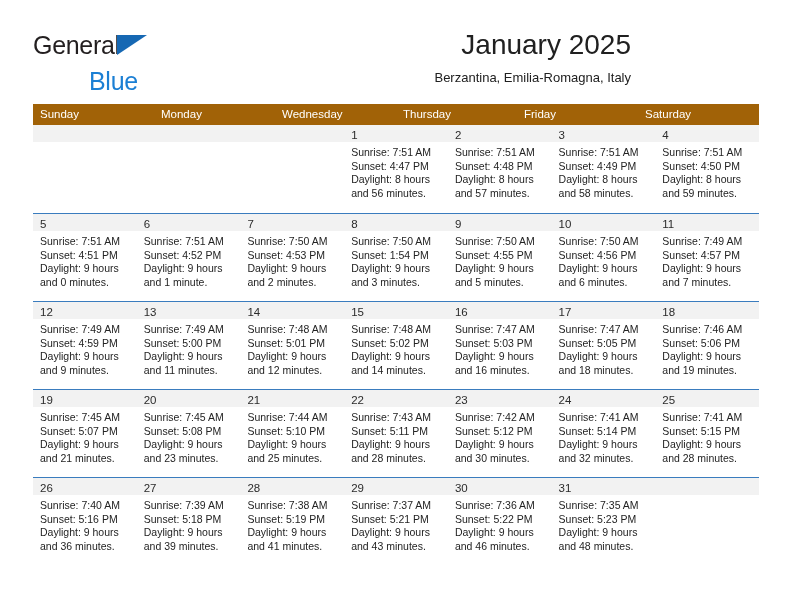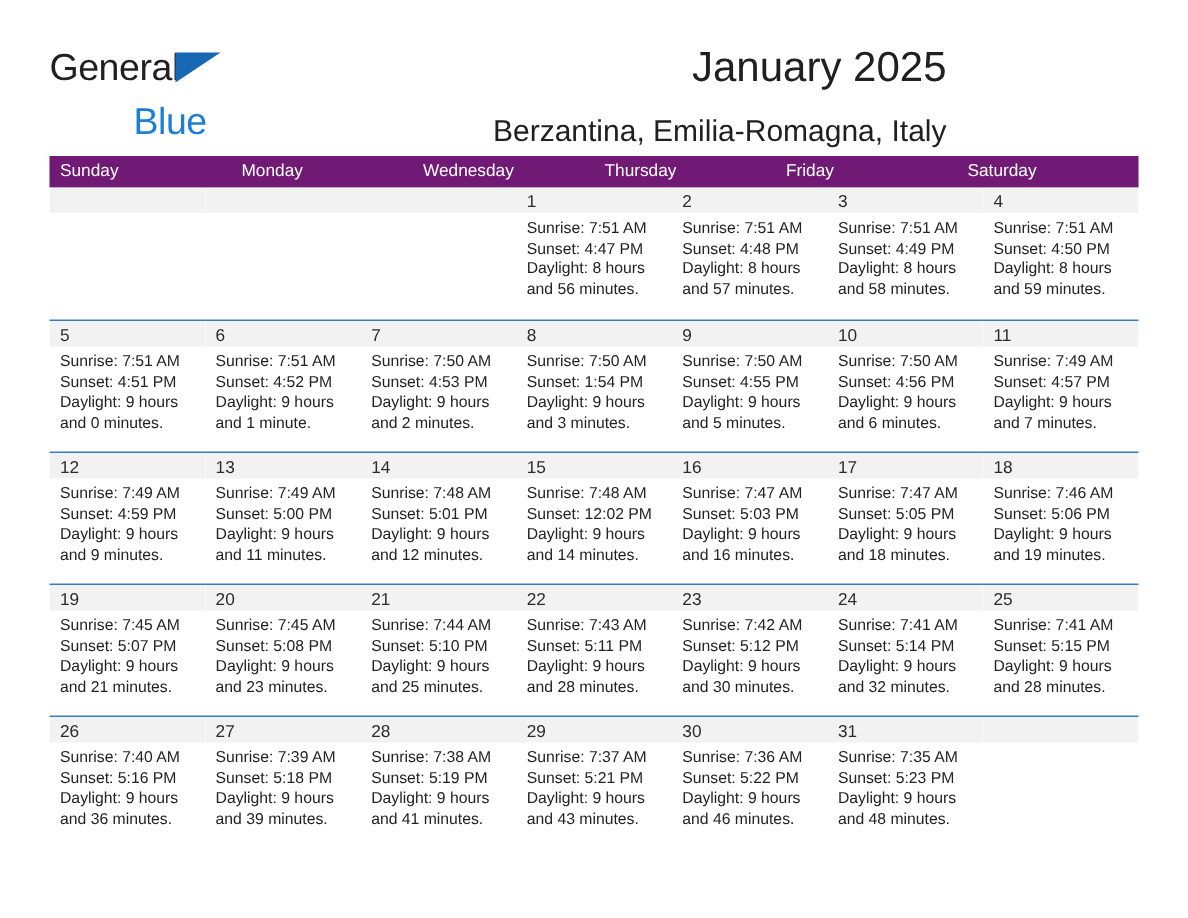--- a/index.html
+++ b/index.html
@@ -71,37 +71,37 @@
     text-align: right;
   }
   .cal-title {
     font-size: 28px;
     line-height: 34px;
     color: #202020;
     font-weight: normal;
     white-space: nowrap;
   }
   .cal-subtitle {
-    font-size: 20px;
+    font-size: 13px;
     line-height: 20px;
     color: #202020;
-    margin-top: 16px;
+    margin-top: 6px;
     white-space: nowrap;
   }
 
   
   .calendar {
     position: absolute;
     left: 33px;
     top: 104px;
     width: 726px;
   }
   .weekday-row {
     display: flex;
-    background: #701a75;
+    background: #a16207;
     height: 21px;
   }
   .weekday {
     flex: 1 1 0;
     color: #ffffff;
     font-size: 11.5px;
     line-height: 21px;
     padding-left: 7px;
     box-sizing: border-box;
     white-space: nowrap;
@@ -313,21 +313,21 @@
               <div class="detail-line">Sunrise: 7:48 AM</div>
               <div class="detail-line">Sunset: 5:01 PM</div>
               <div class="detail-line">Daylight: 9 hours</div>
               <div class="detail-line">and 12 minutes.</div>
             </div>
           </div>
           <div class="daycell">
             <div class="daynum-strip"><span class="daynum">15</span></div>
             <div class="details">
               <div class="detail-line">Sunrise: 7:48 AM</div>
-              <div class="detail-line">Sunset: 12:02 PM</div>
+              <div class="detail-line">Sunset: 5:02 PM</div>
               <div class="detail-line">Daylight: 9 hours</div>
               <div class="detail-line">and 14 minutes.</div>
             </div>
           </div>
           <div class="daycell">
             <div class="daynum-strip"><span class="daynum">16</span></div>
             <div class="details">
               <div class="detail-line">Sunrise: 7:47 AM</div>
               <div class="detail-line">Sunset: 5:03 PM</div>
               <div class="detail-line">Daylight: 9 hours</div>

